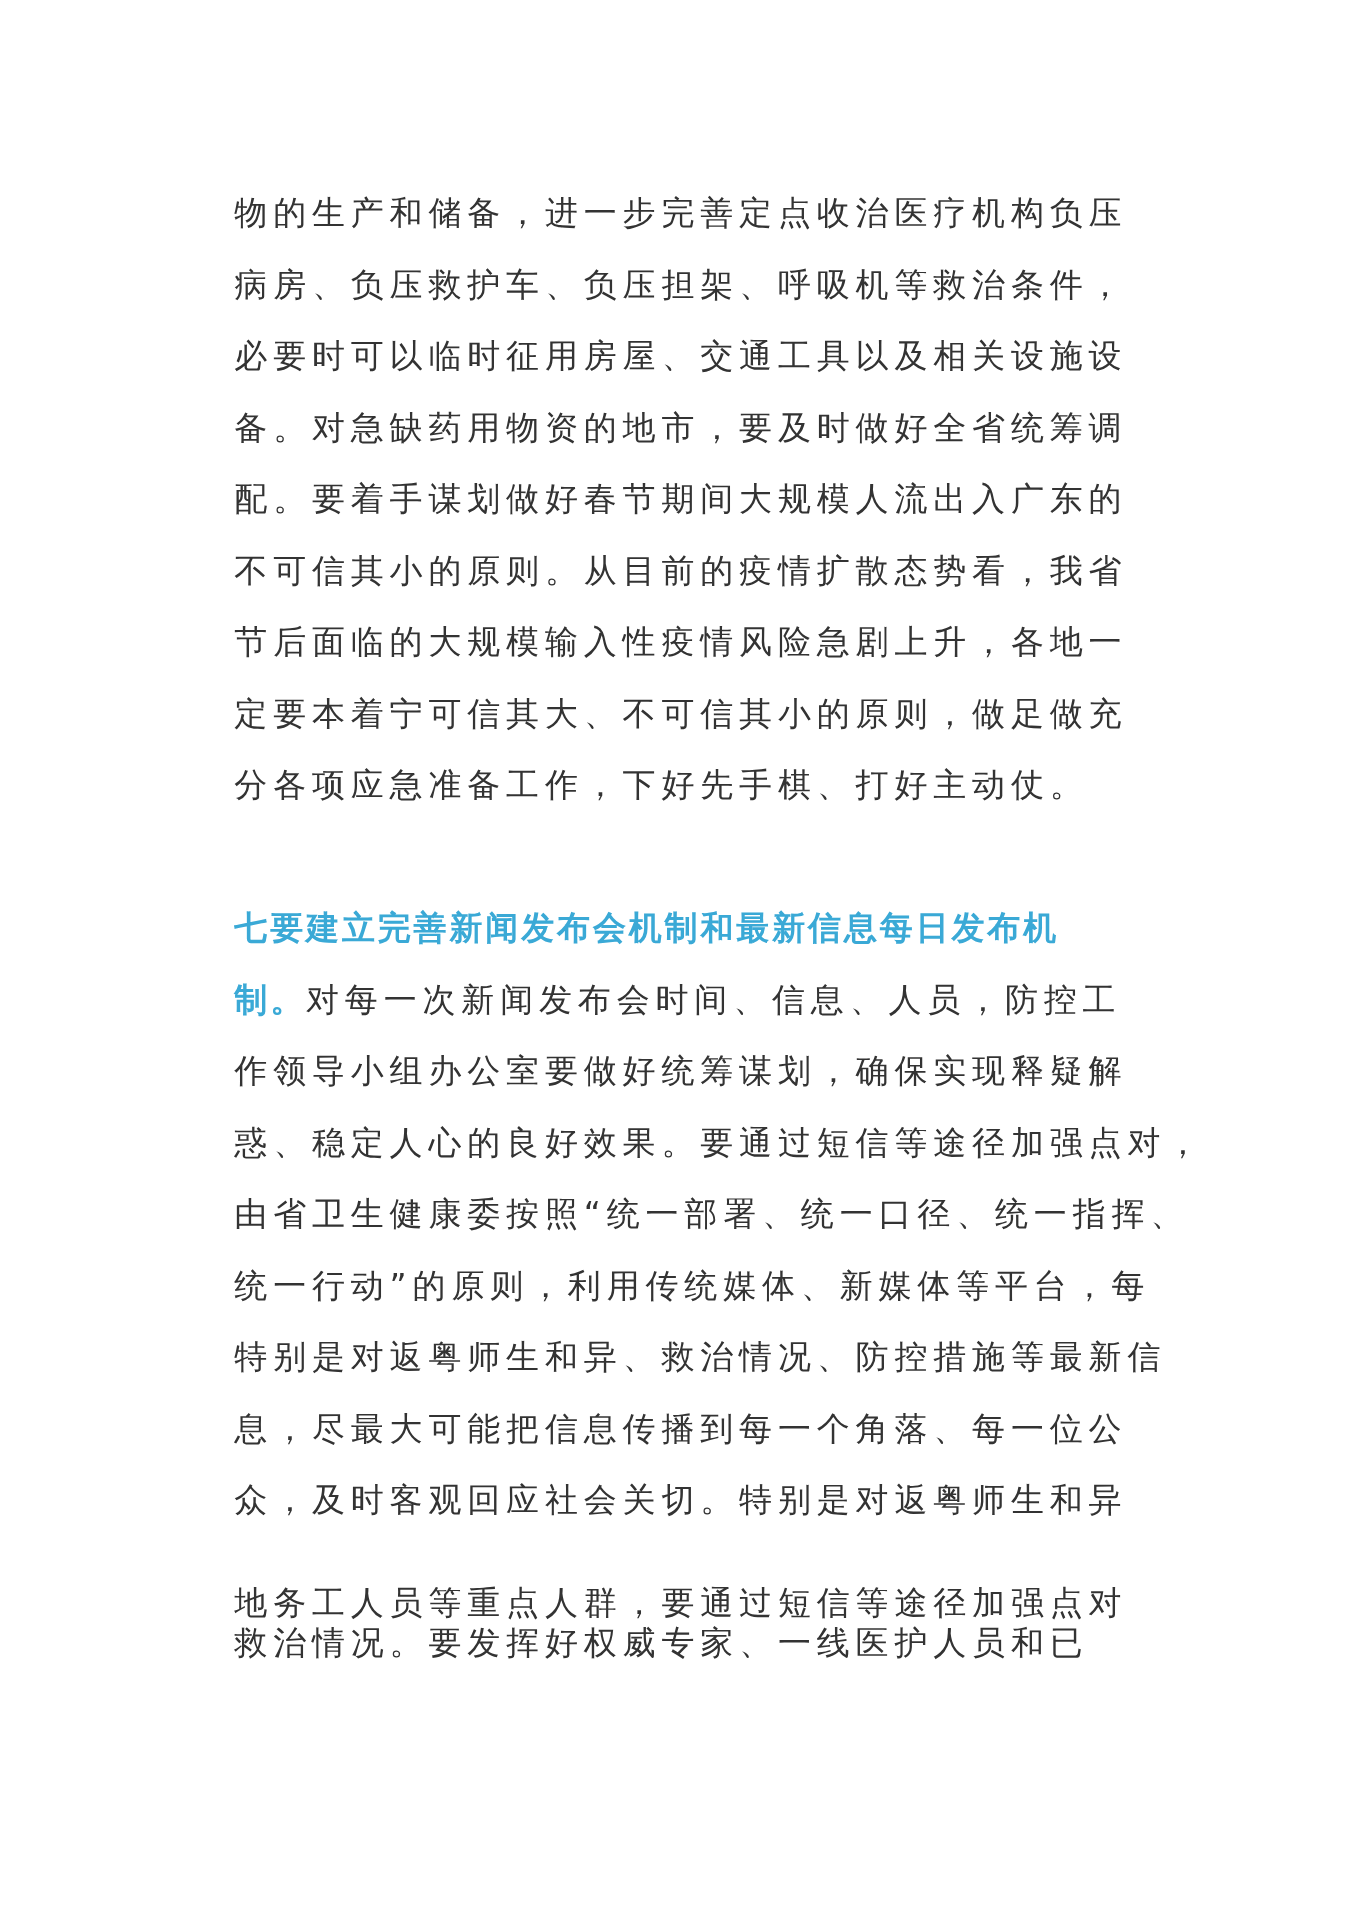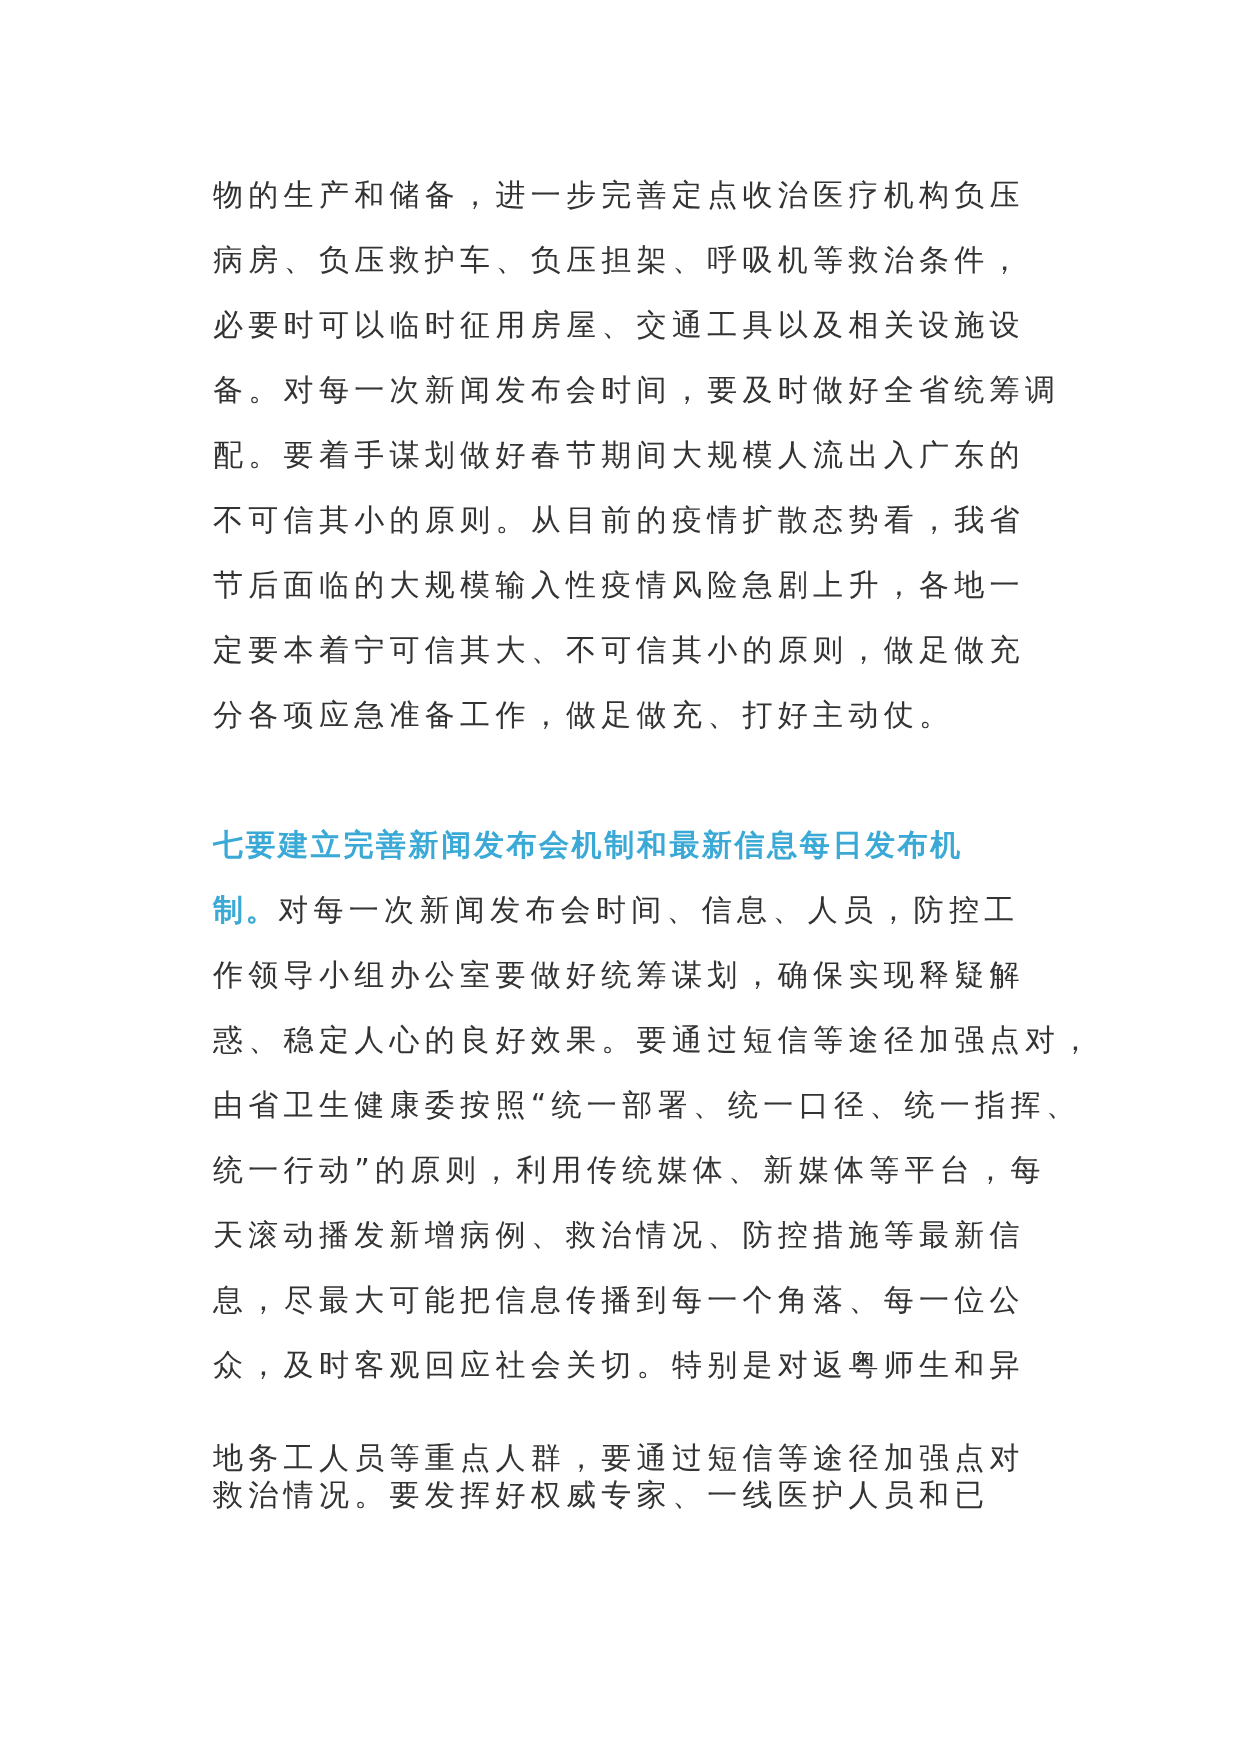--- a/index.html
+++ b/index.html
@@ -13,37 +13,37 @@
 </style>
 </head>
 <body>
 
 <div class="page">
 
   <div>
     <div class="line" style="top:175px">物的生产和储备，进一步完善定点收治医疗机构负压</div>
     <div class="line" style="top:240px">病房、负压救护车、负压担架、呼吸机等救治条件，</div>
     <div class="line" style="top:305px">必要时可以临时征用房屋、交通工具以及相关设施设</div>
-    <div class="line" style="top:370px">备。对每一次新闻发布会时间，要及时做好全省统筹调</div>
+    <div class="line" style="top:370px">备。对急缺药用物资的地市，要及时做好全省统筹调</div>
     <div class="line" style="top:435px">配。要着手谋划做好春节期间大规模人流出入广东的</div>
     <div class="line" style="top:500px">不可信其小的原则。从目前的疫情扩散态势看，我省</div>
     <div class="line" style="top:565px">节后面临的大规模输入性疫情风险急剧上升，各地一</div>
     <div class="line" style="top:630px">定要本着宁可信其大、不可信其小的原则，做足做充</div>
-    <div class="line" style="top:695px">分各项应急准备工作，做足做充、打好主动仗。</div>
+    <div class="line" style="top:695px">分各项应急准备工作，下好先手棋、打好主动仗。</div>
   </div>
 
   <div>
     <div class="line hl hl-line" style="top:825px">七要建立完善新闻发布会机制和最新信息每日发布机</div>
     <div class="line" style="top:890px">
       <span class="hl">制。</span><span>对每一次新闻发布会时间、信息、人员，防控工</span>
     </div>
     <div class="line" style="top:955px">作领导小组办公室要做好统筹谋划，确保实现释疑解</div>
     <div class="line" style="top:1020px">惑、稳定人心的良好效果。要通过短信等途径加强点对，</div>
     <div class="line" style="top:1085px">由省卫生健康委按照“统一部署、统一口径、统一指挥、</div>
     <div class="line" style="top:1150px">统一行动”的原则，利用传统媒体、新媒体等平台，每</div>
-    <div class="line" style="top:1215px">天滚动播发新增病例、救治情况、防控措施等最新信</div>
+    <div class="line" style="top:1215px">特别是对返粤师生和异、救治情况、防控措施等最新信</div>
     <div class="line" style="top:1280px">息，尽最大可能把信息传播到每一个角落、每一位公</div>
     <div class="line" style="top:1345px">众，及时客观回应社会关切。特别是对返粤师生和异</div>
     <div class="line" style="top:1438px">地务工人员等重点人群，要通过短信等途径加强点对</div>
     <div class="line" style="top:1475px">救治情况。要发挥好权威专家、一线医护人员和已</div>
   </div>
 
 </div>
 
 </body></html>

